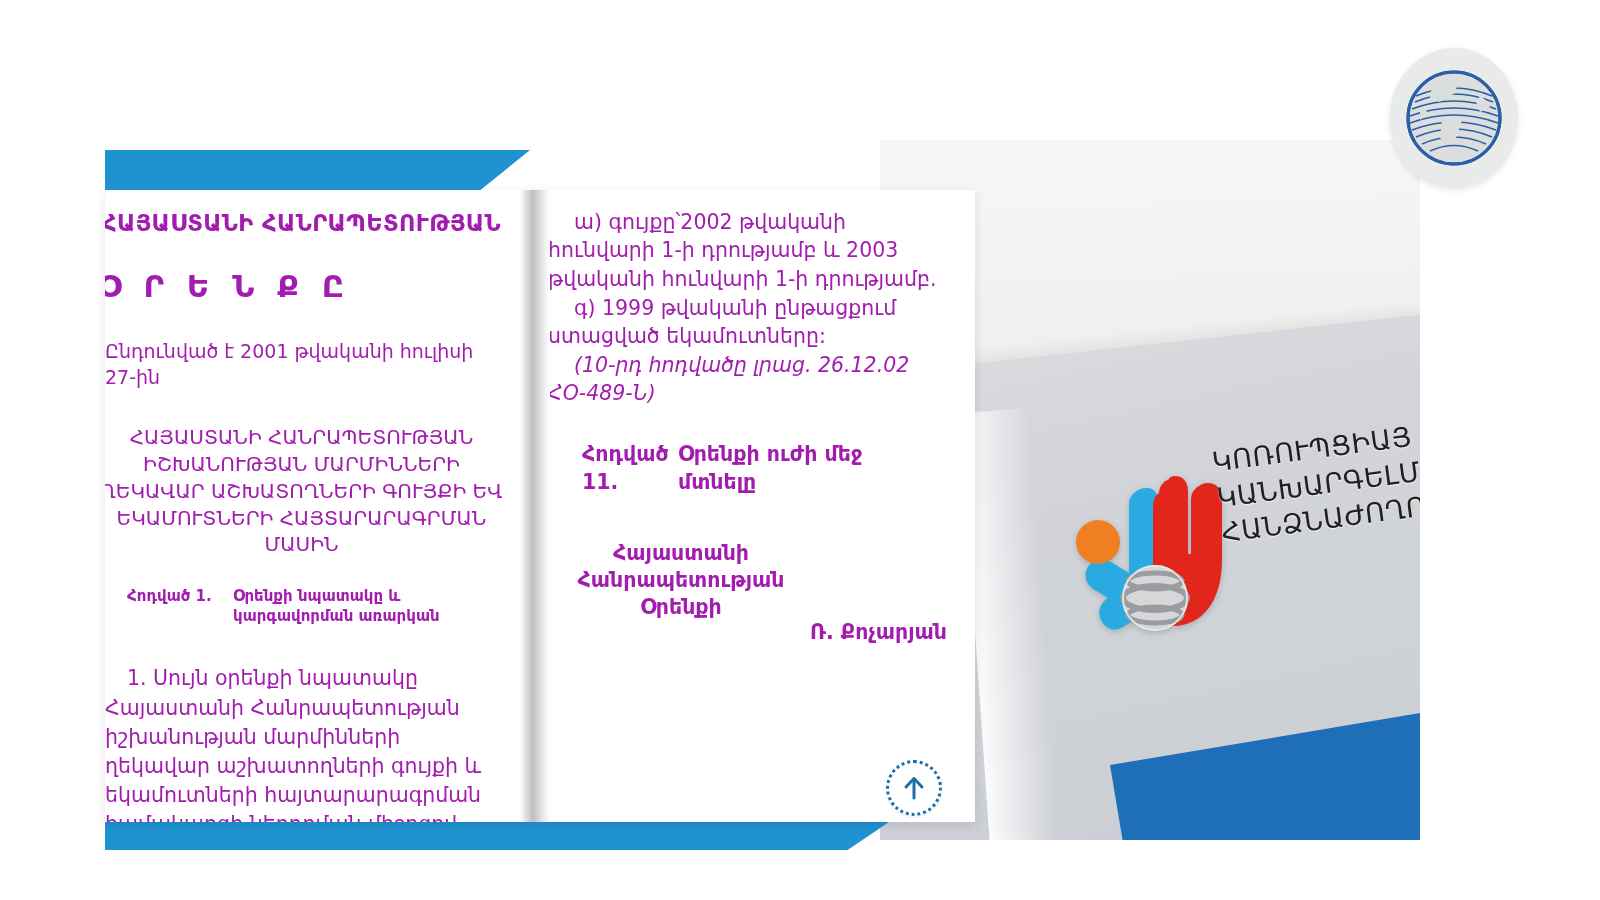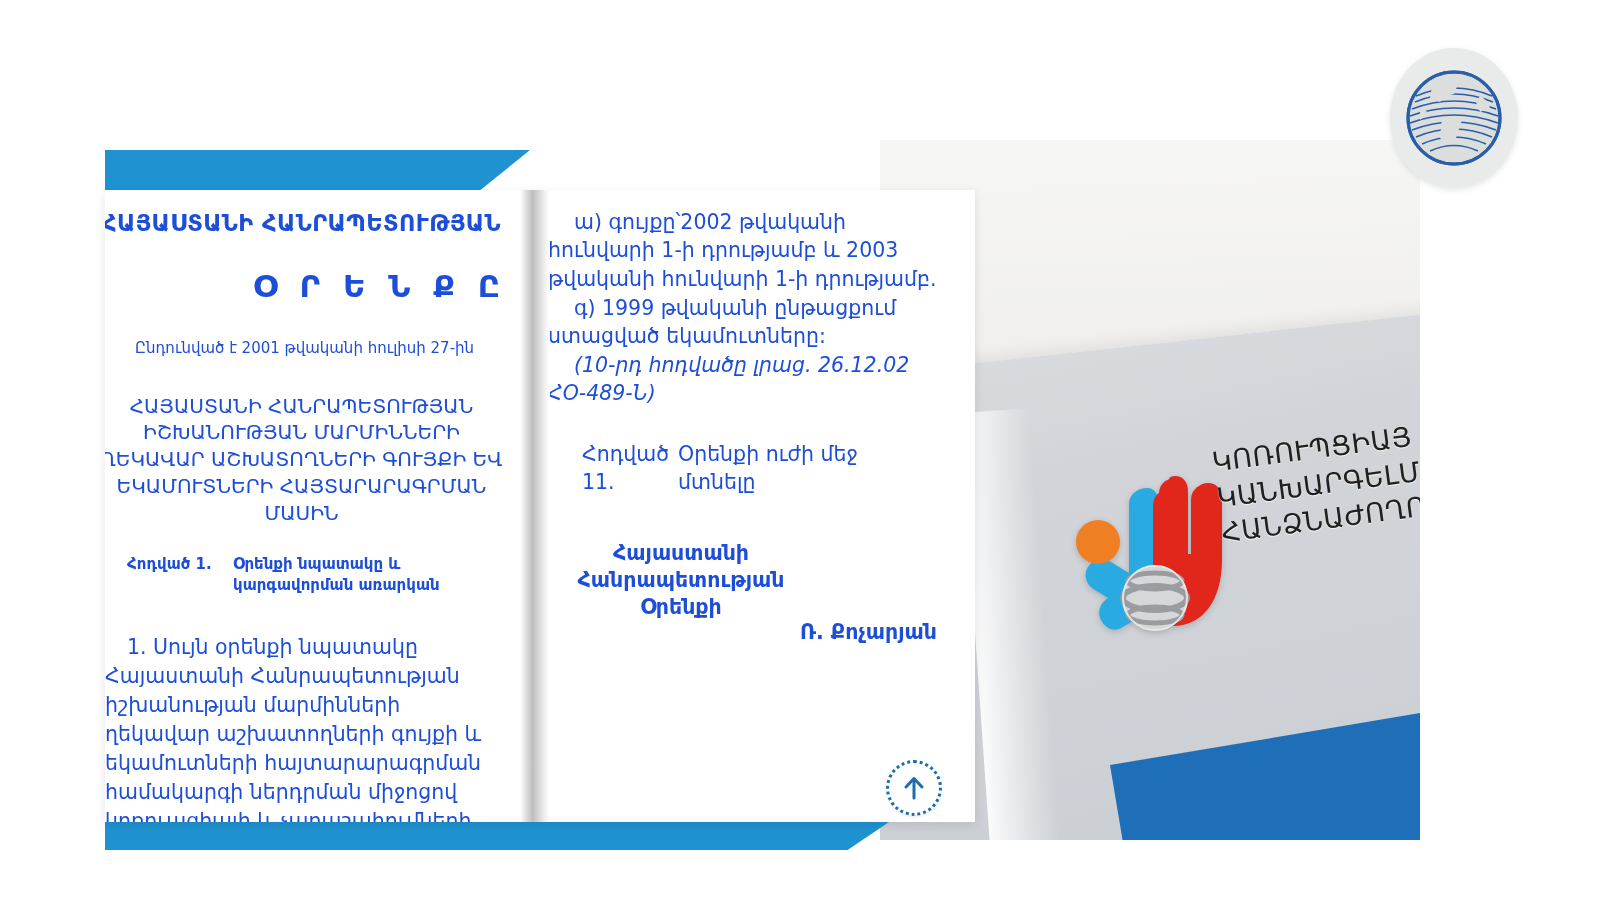--- a/index.html
+++ b/index.html
@@ -119,56 +119,56 @@
     box-shadow: 0 3px 10px rgba(0,0,0,0.10);
     overflow: hidden;
     display: flex;
   }
   .doc-page {
     position: relative;
     height: 100%;
     overflow: hidden;
   }
   .page-left  { width: 415px; padding: 18px 14px 0 0; }
-  .page-right { width: 455px; padding: 18px 38px 0 28px; }
+  .page-right { width: 455px; padding: 18px 28px 0 28px; }
 
   .spine {
     position: absolute;
     left: 415px; top: 0;
     width: 30px; height: 100%;
     background: linear-gradient(90deg,
         #ffffff 0%, #e2e2e2 18%, #bfbfbf 42%,
         #d6d6d6 62%, #f2f2f2 85%, #ffffff 100%);
     z-index: 3;
   }
 
   .doc-text {
     font-family: "DejaVu Sans", "Liberation Sans", sans-serif;
-    color: #1d4ed8;
+    color: #a21caf;
     font-size: 20.5px;
     line-height: 1.38;
   }
 
   .t-title-1 {
     font-weight: 700;
     font-size: 22.5px;
     text-align: center;
     letter-spacing: 0.4px;
     margin-left: -8px;
   }
   .t-title-2 {
     font-weight: 700;
     font-size: 31px;
-    text-align: right;
+    text-align: left;
     letter-spacing: 6px;
     margin: 26px 0 0 -8px;
   }
   .t-adopted {
-    text-align: center;
-    font-size: 15px;
+    text-align: left;
+    font-size: 19px;
     margin: 30px 0 0 0;
     padding-right: 2px;
   }
   .t-subject {
     font-weight: 400;
     font-size: 20px;
     text-align: center;
     line-height: 1.34;
     margin: 34px 0 0 -8px;
   }
@@ -198,21 +198,21 @@
     font-weight: 400;
     font-style: italic;
     font-size: 20.5px;
     line-height: 1.34;
     text-indent: 26px;
     margin-top: 2px;
   }
   .t-article-11 {
     display: flex;
     margin: 34px 0 0 0;
-    font-weight: 400;
+    font-weight: 700;
     font-size: 20.5px;
     line-height: 1.34;
   }
   .t-article-11 .art-no { flex: 0 0 130px; padding-left: 34px; }
   .t-article-11 .art-ttl { flex: 1 1 auto; }
   .t-effective {
     margin: 38px 0 0 0;
     font-size: 20.5px;
     line-height: 1.40;
     text-indent: 26px;

